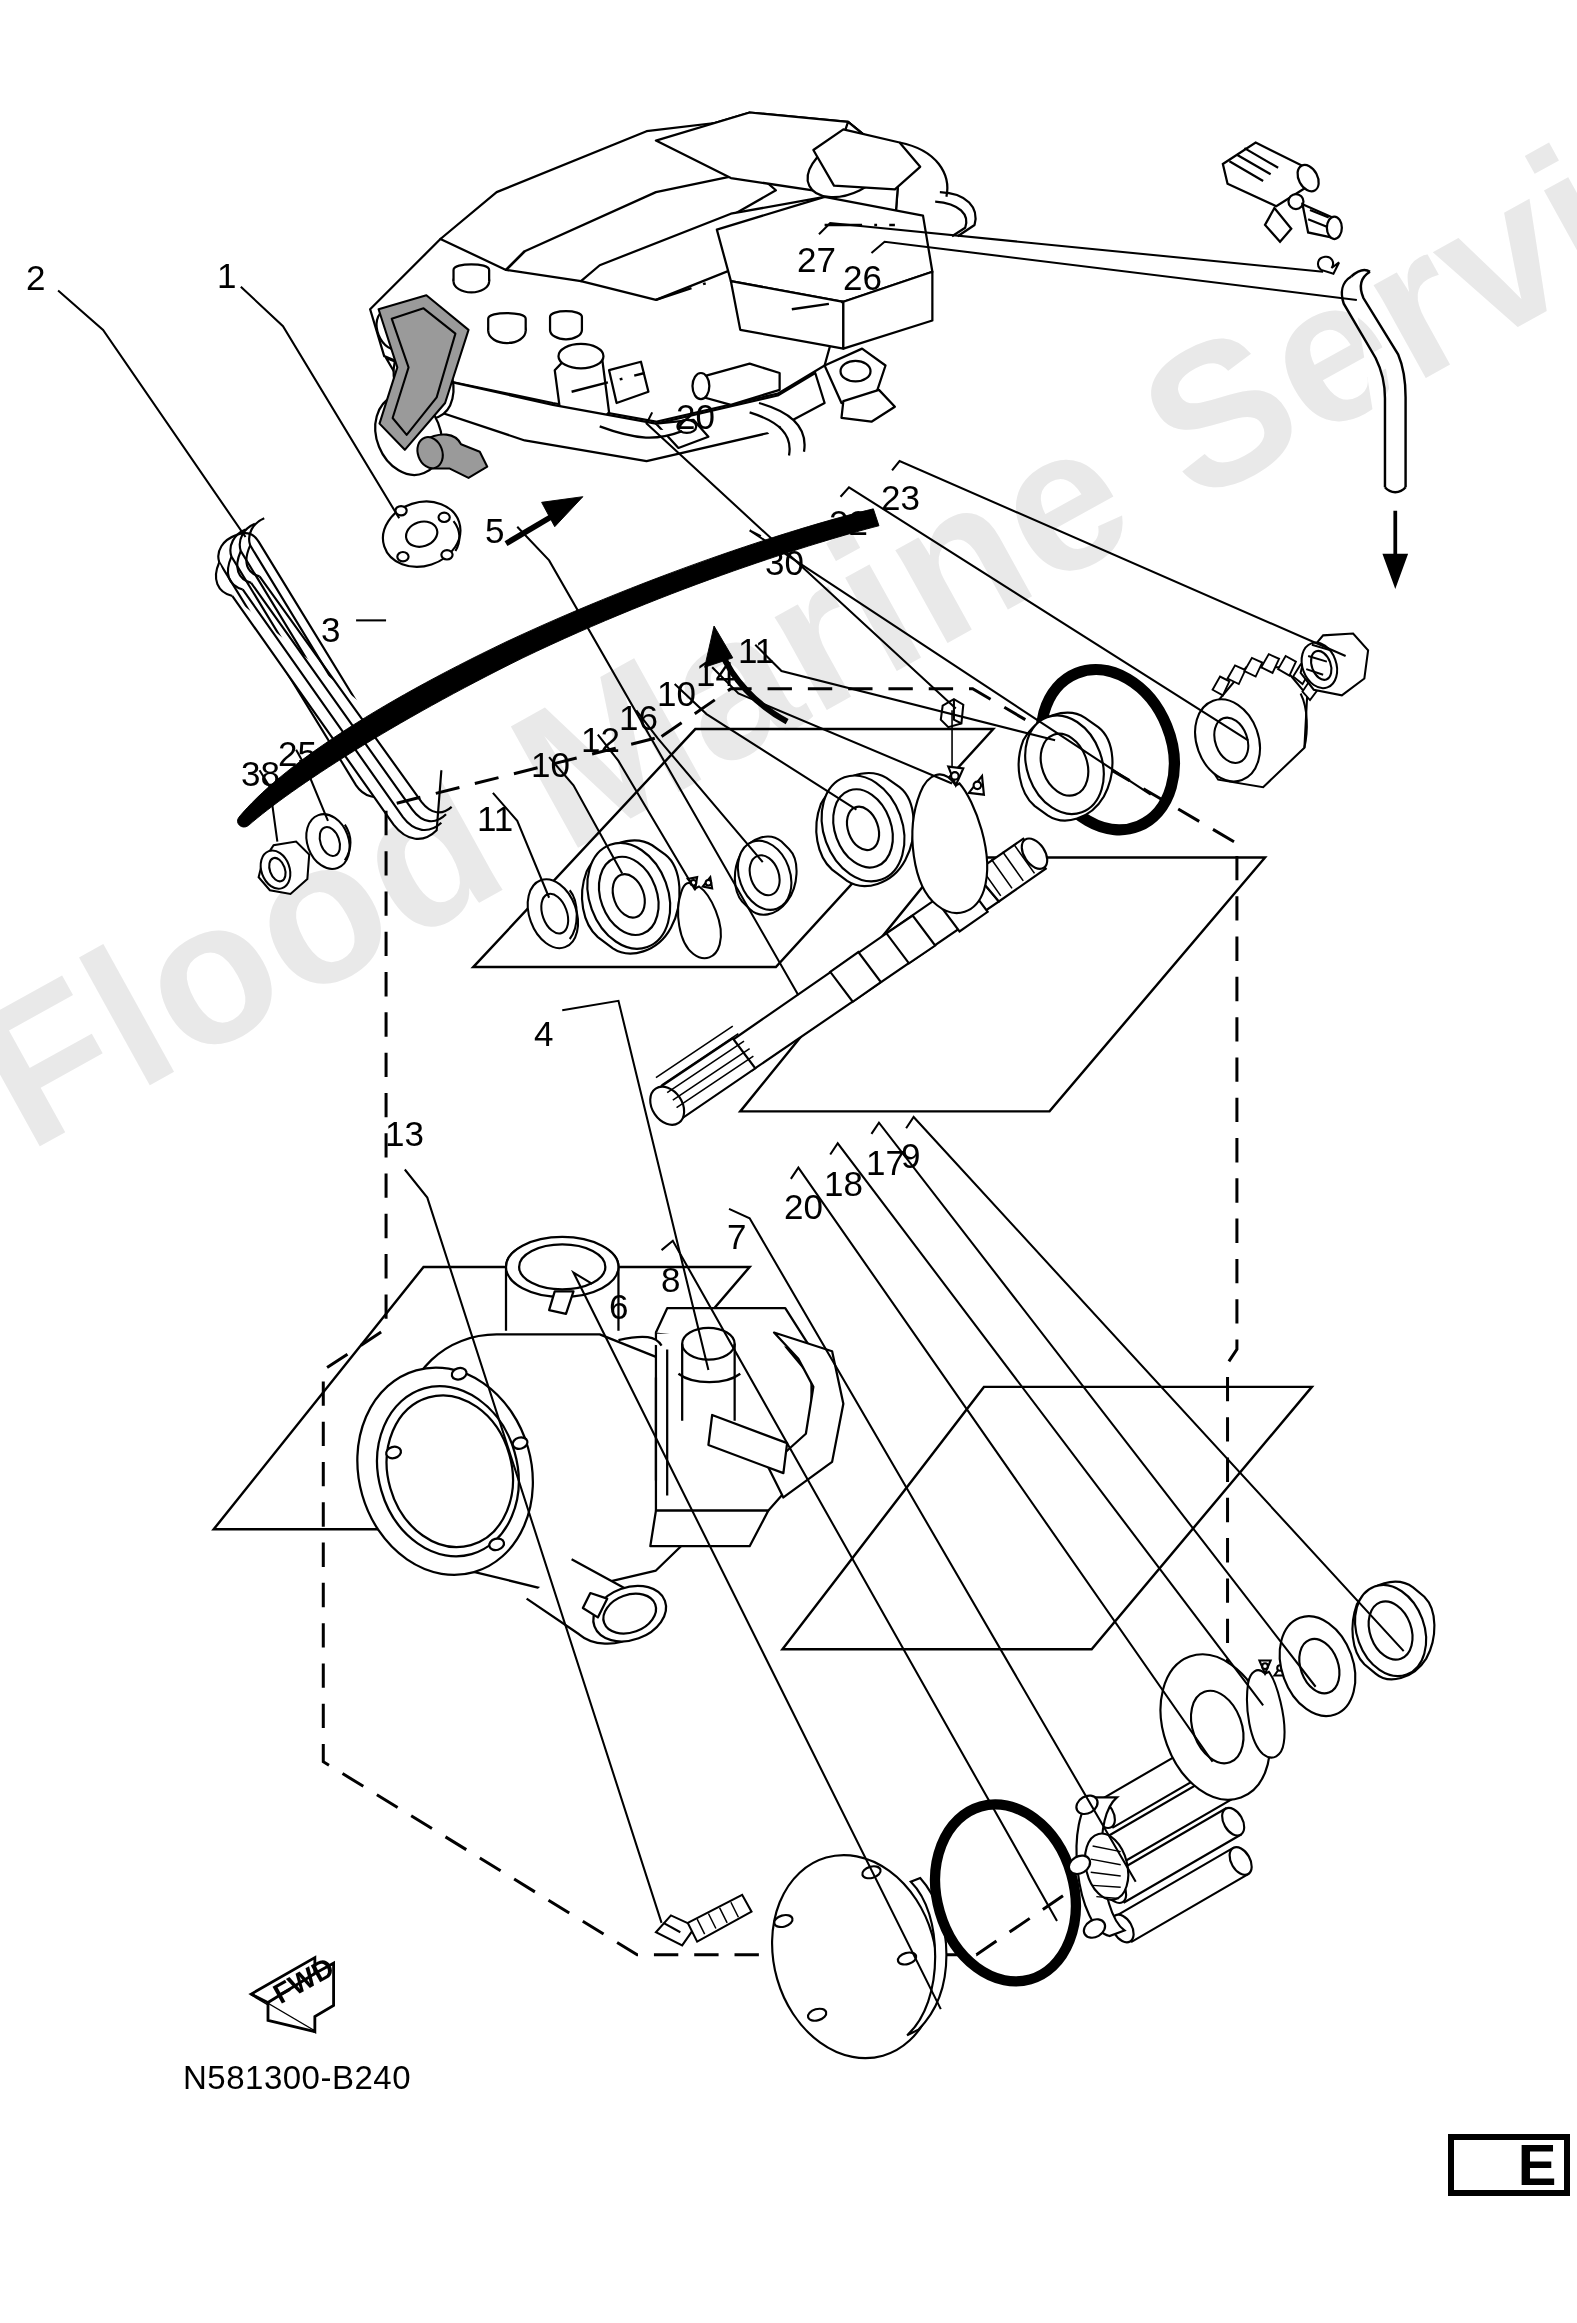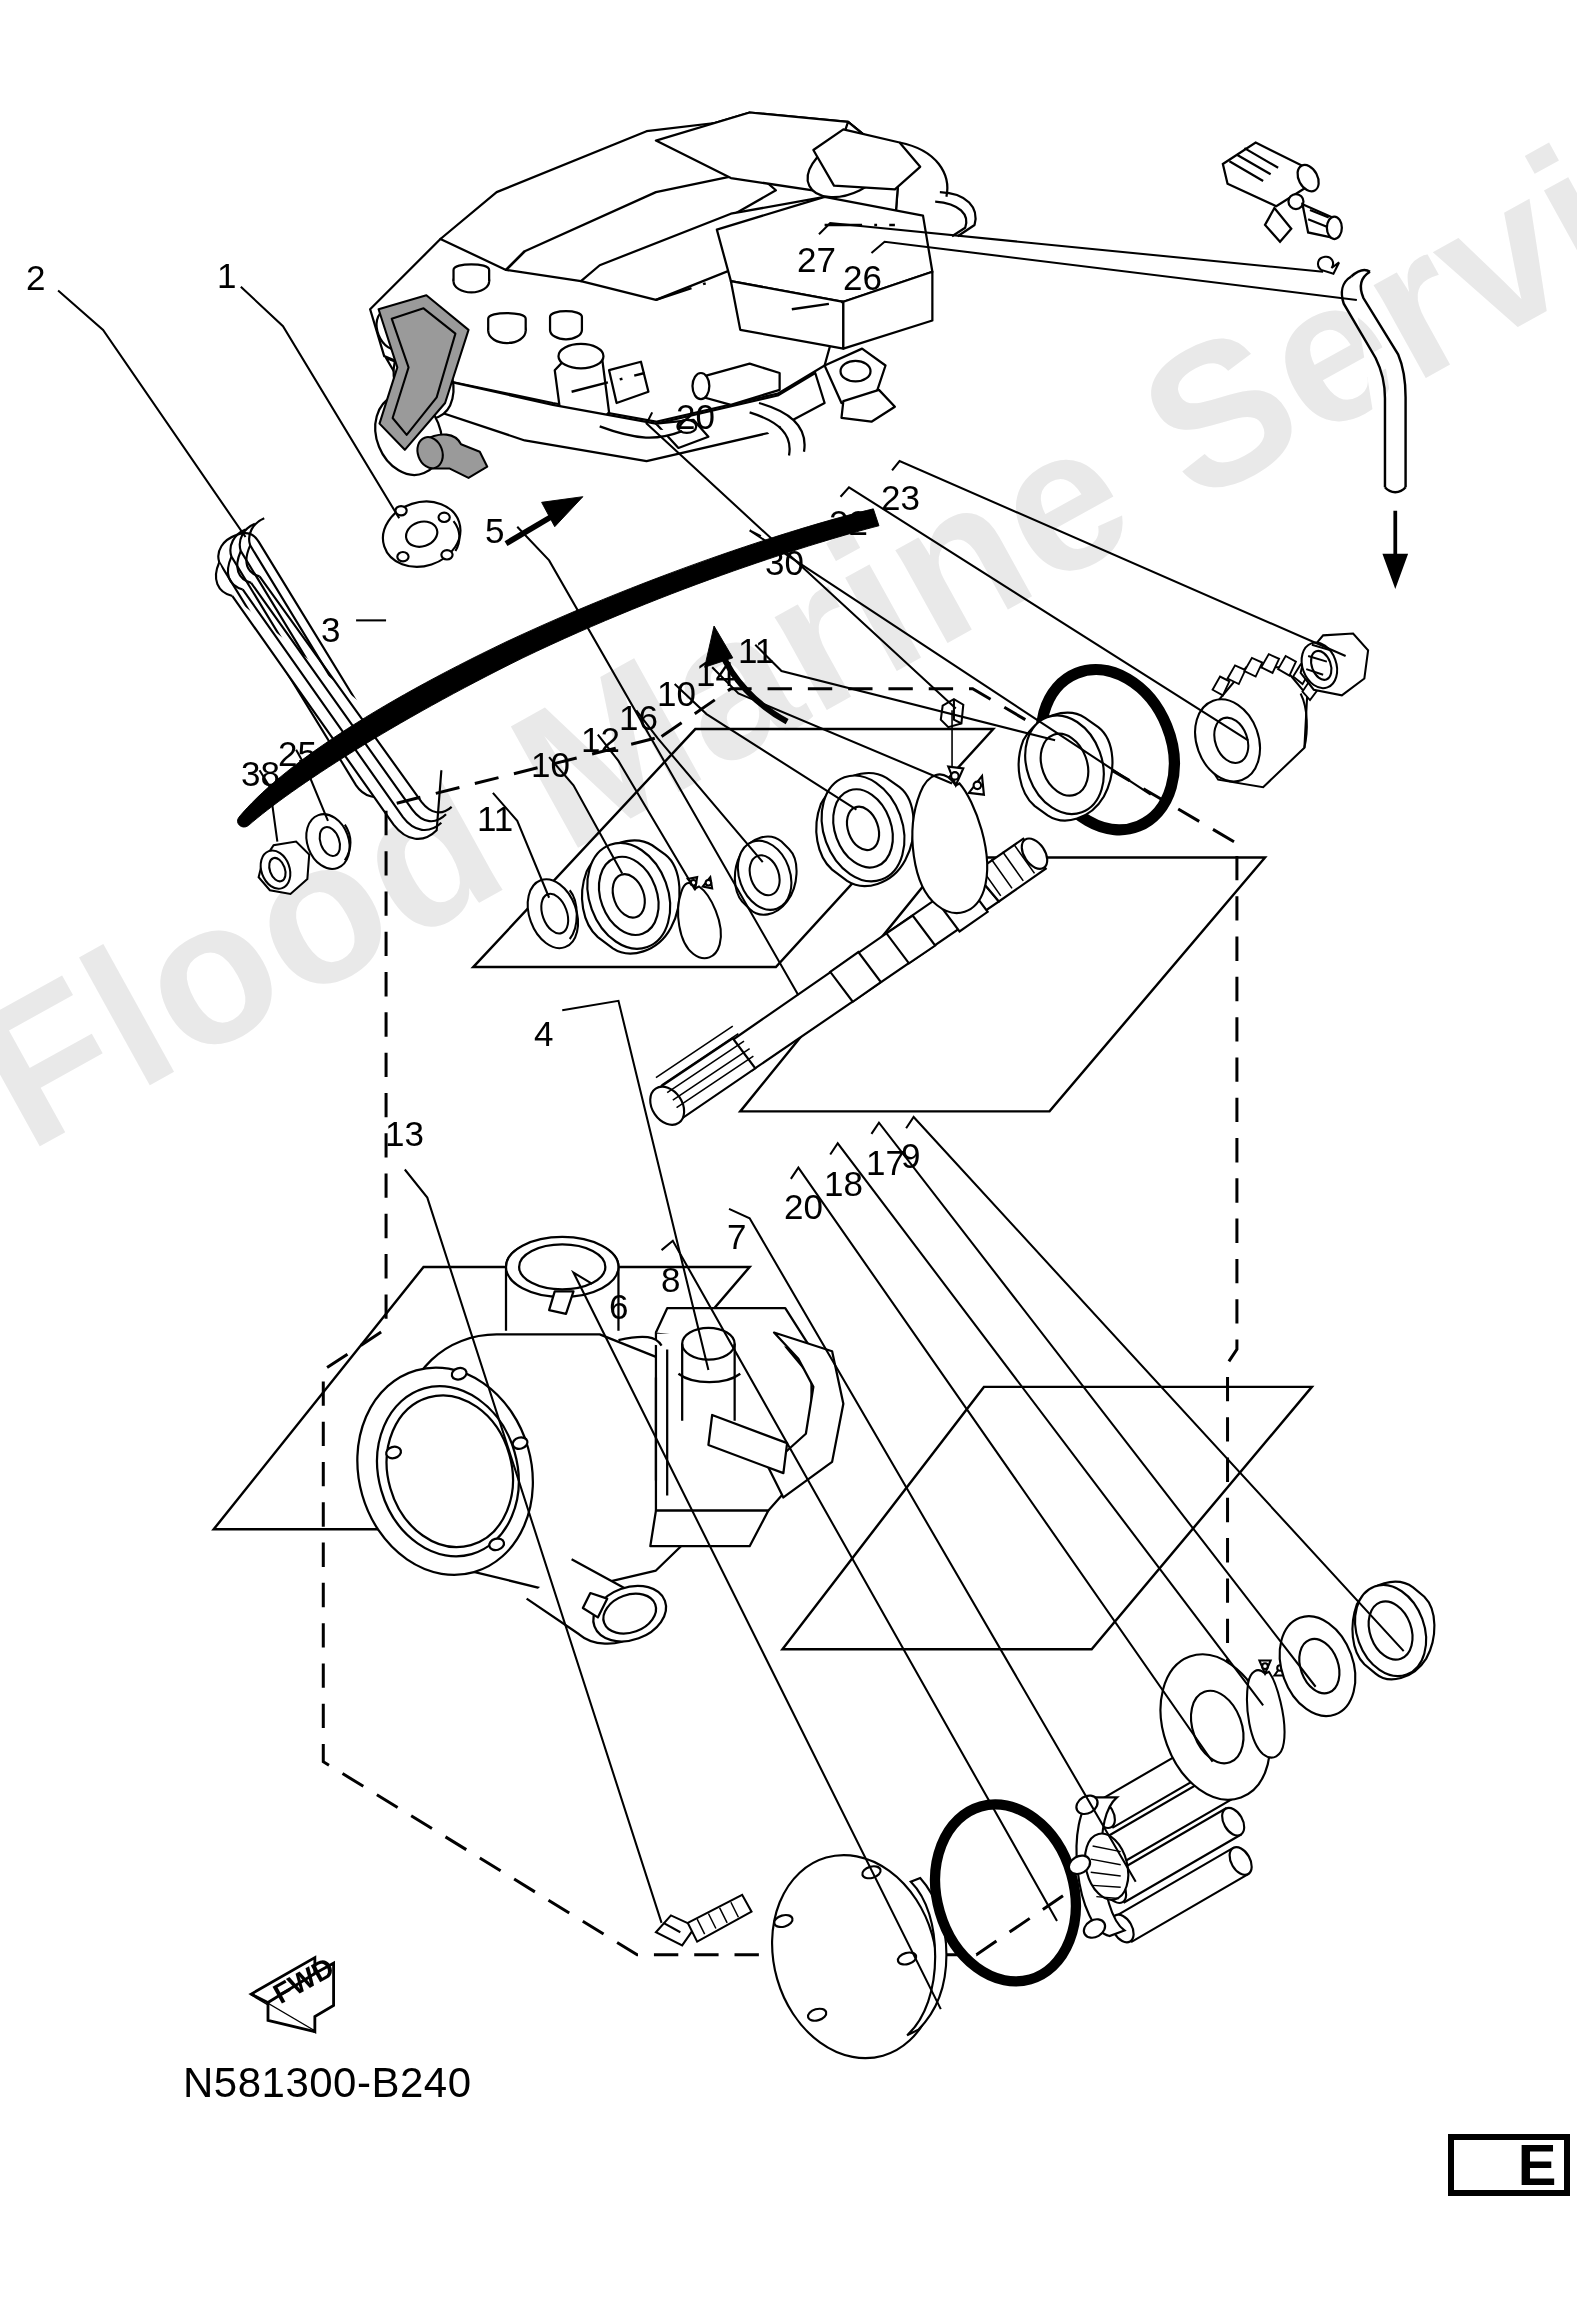--- a/index.html
+++ b/index.html
@@ -26,21 +26,21 @@
     font-family:"Liberation Sans", sans-serif;
     font-size:35px;
     color:#000000;
     line-height:1;
     white-space:nowrap;
     user-select:none;
   }
   .partno{
     position:absolute;
     font-family:"Liberation Sans", sans-serif;
-    font-size:42px;
+    font-size:33px;
     color:#000000;
     letter-spacing:0.5px;
     white-space:nowrap;
   }
   .ebox{
     position:absolute;
     border:6.6px solid #000;
     background:#fff;
     display:flex;align-items:center;justify-content:flex-end;
     box-sizing:border-box;

